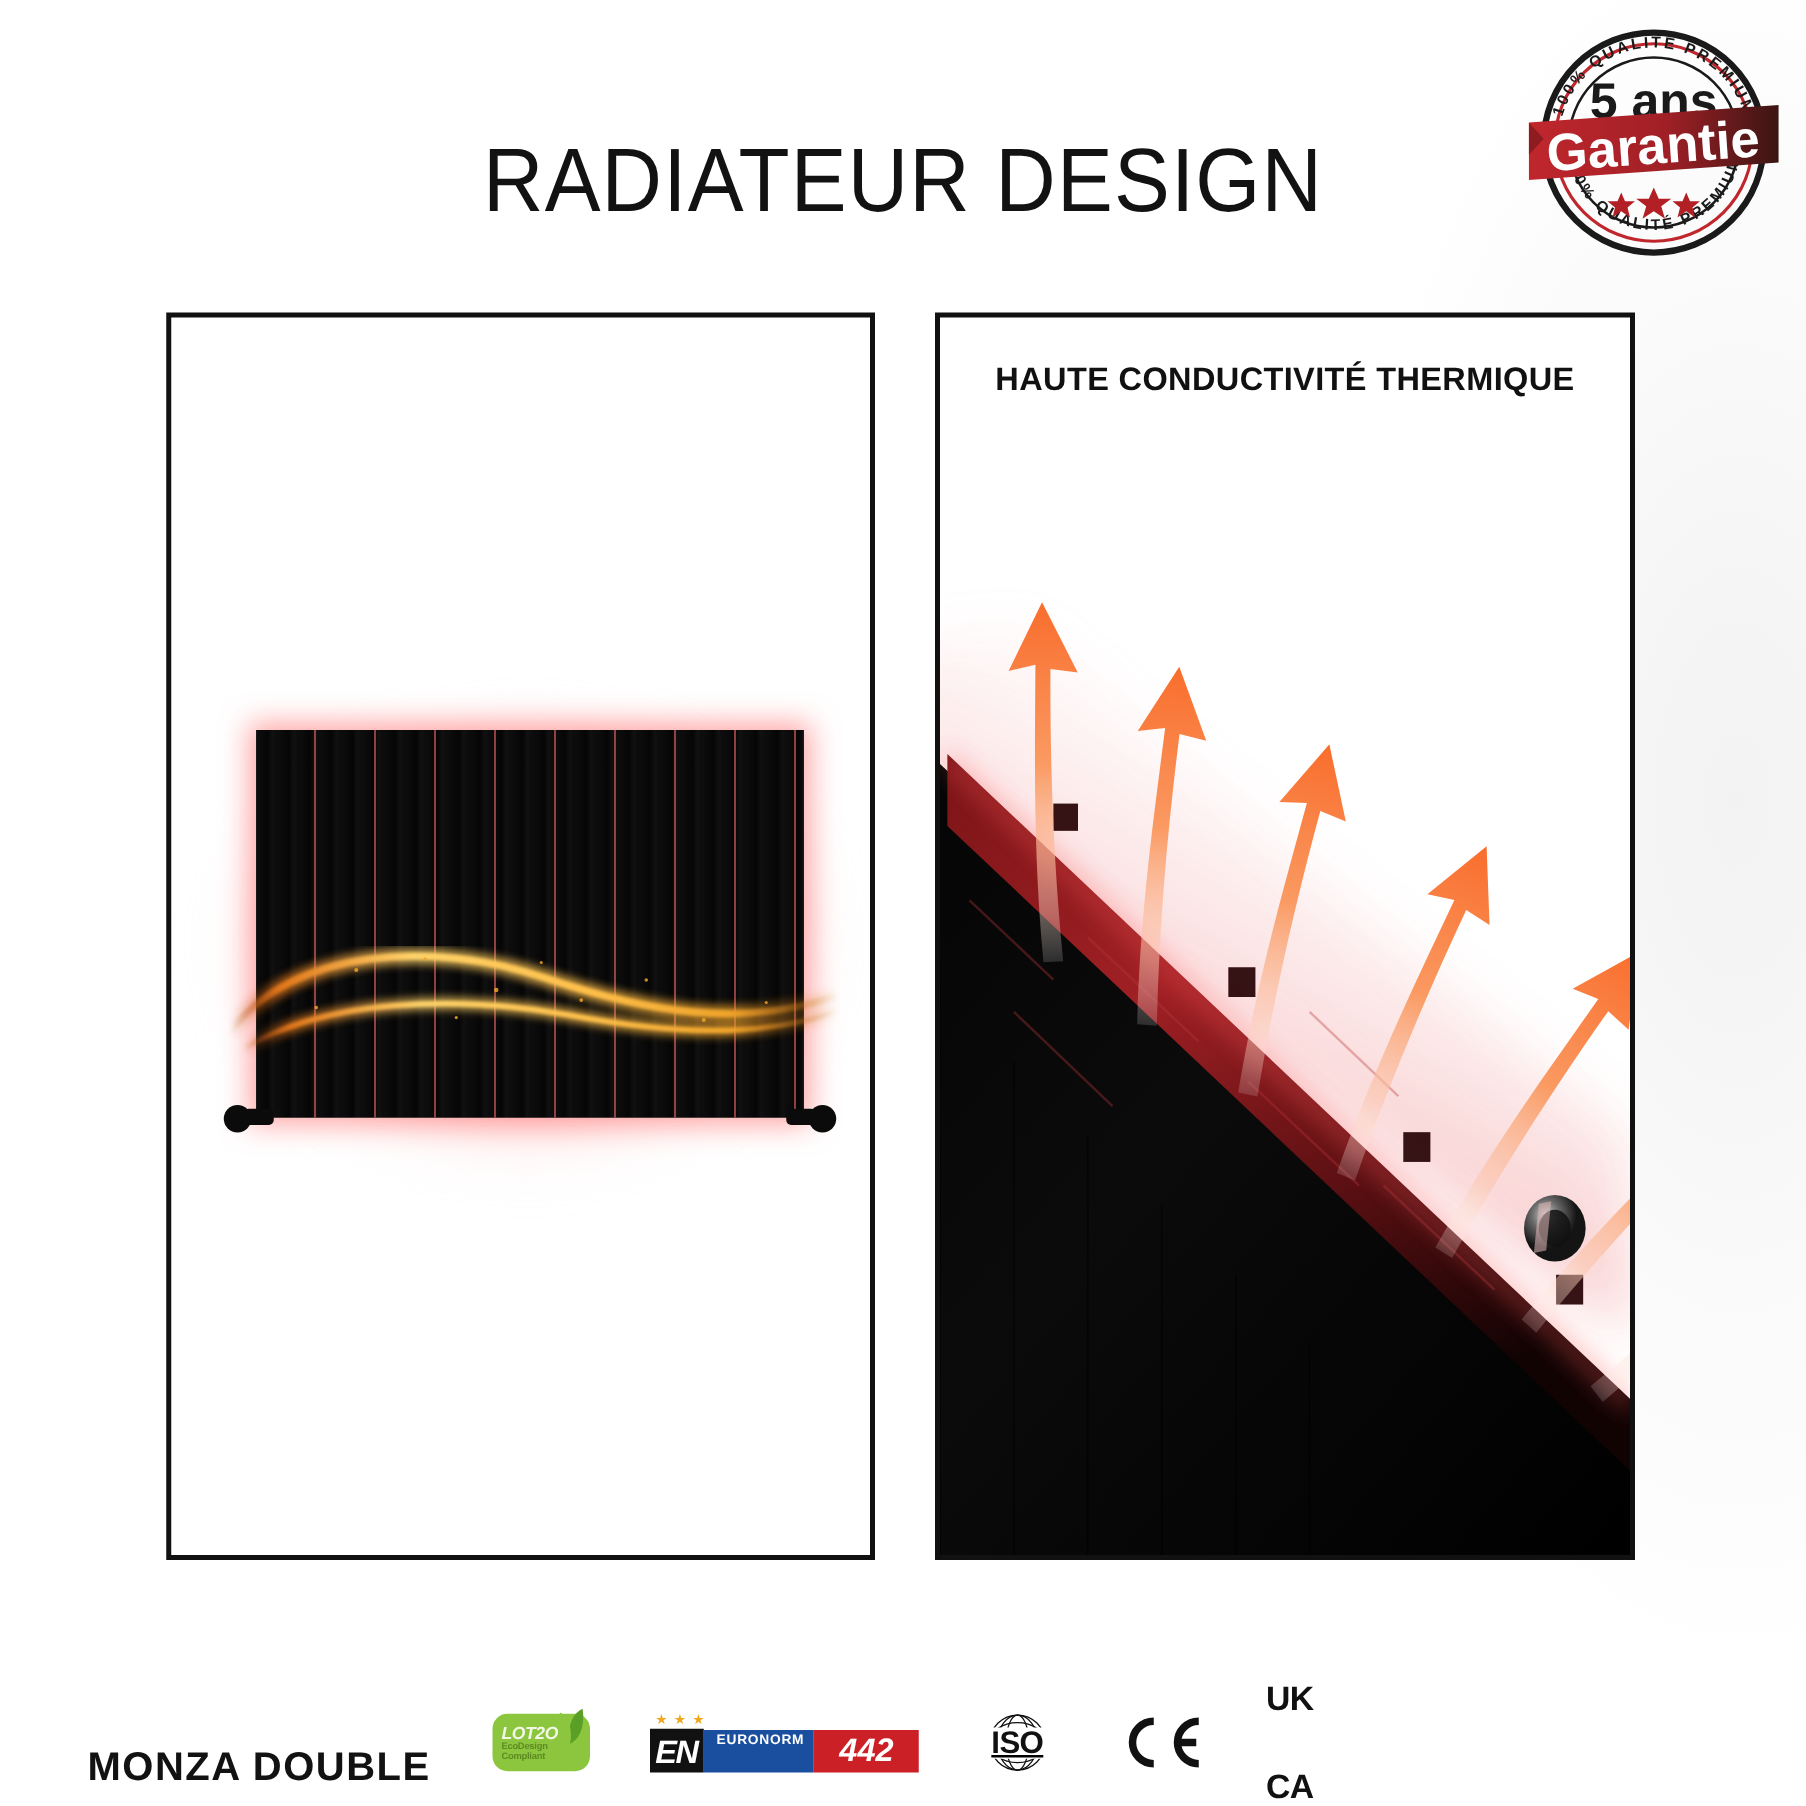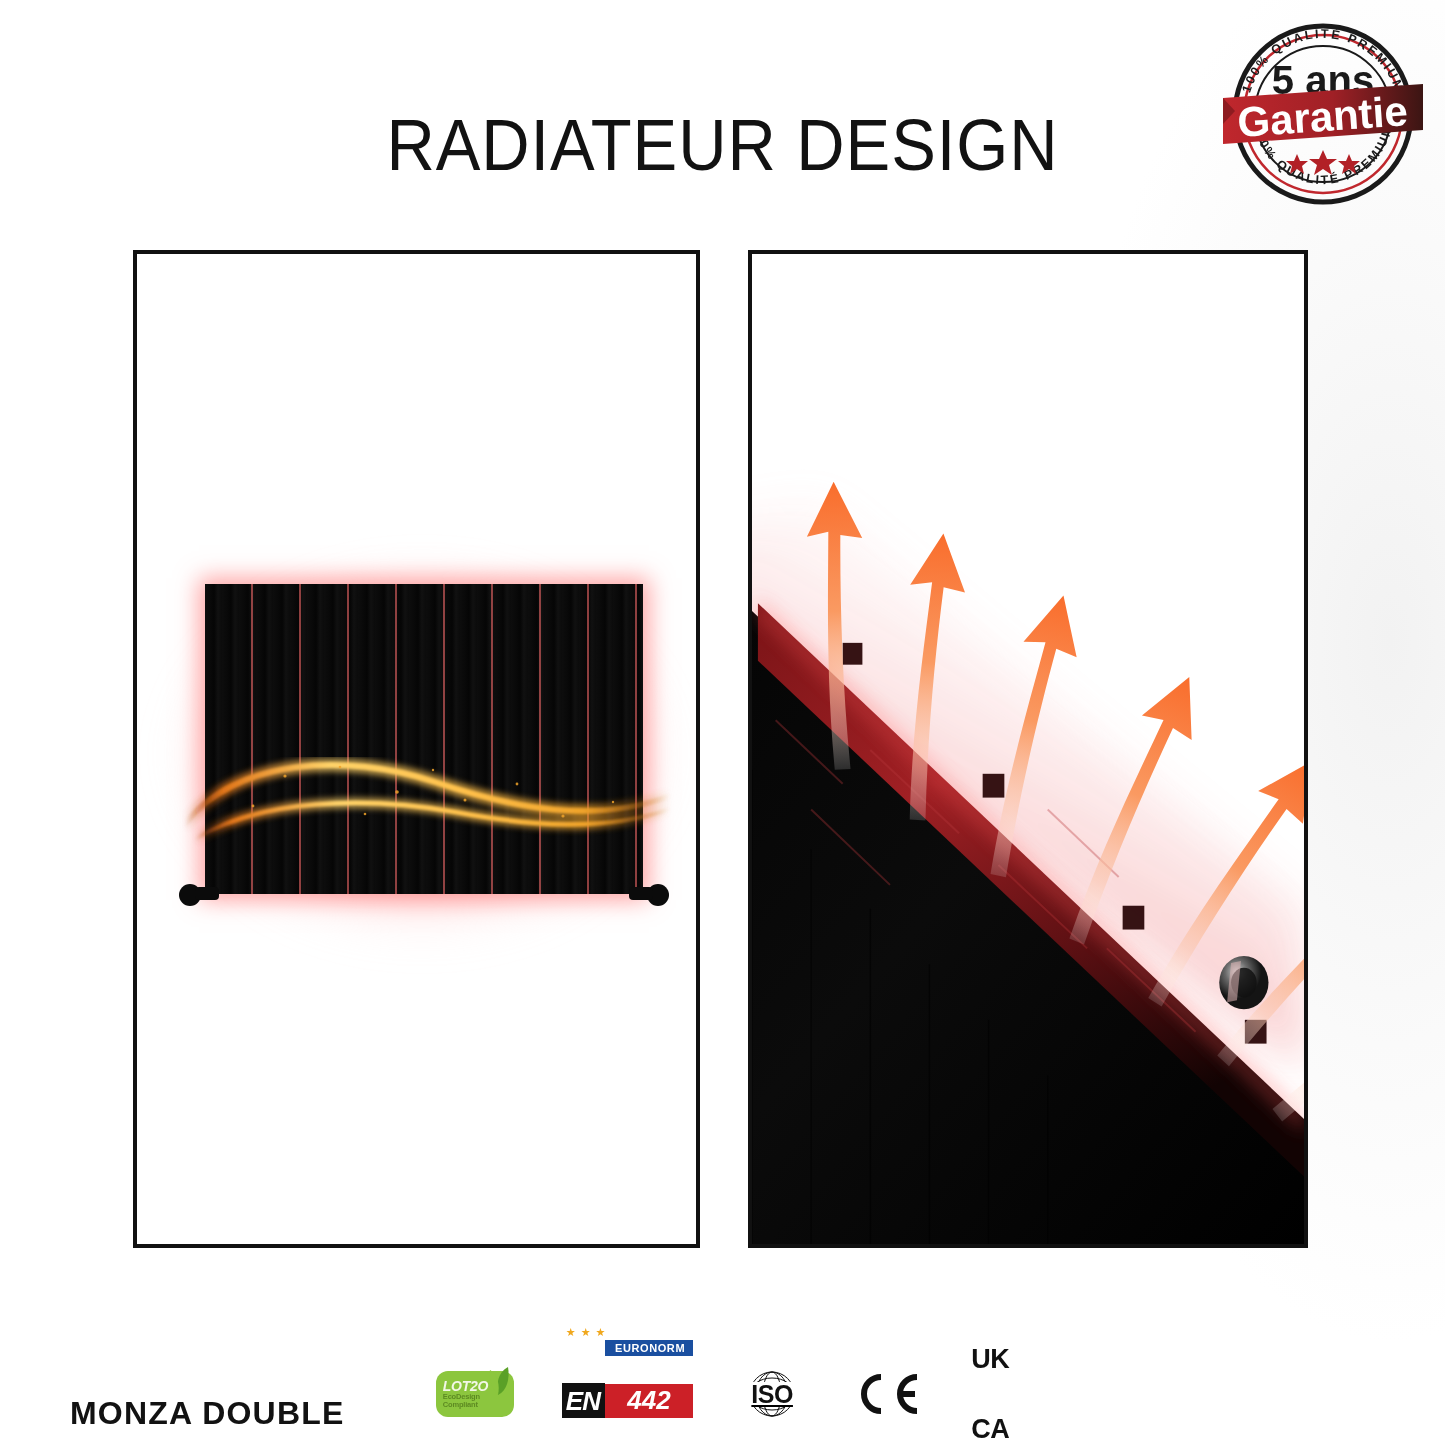--- a/index.html
+++ b/index.html
@@ -77,25 +77,25 @@
   .lot20{width:78px;height:46px;border-radius:12px;background:#8cc63e;position:relative;
     display:flex;flex-direction:column;justify-content:center;padding-left:7px;box-sizing:border-box;}
   .lot20 .l1{font-size:14px;font-weight:700;color:#f2f7e6;line-height:1;font-style:italic;letter-spacing:-.3px;}
   .lot20 .l2{font-size:7.5px;font-weight:700;color:#5d8a22;line-height:1.05;letter-spacing:-.2px;}
   .lot20 .leaf{position:absolute;right:4px;top:-5px;width:24px;height:30px;}
 
   .en442{display:flex;align-items:flex-end;height:48px;}
   .en442 .stars{position:absolute;font-size:11px;color:#f0a81e;letter-spacing:5px;margin-top:-2px;}
   .en442 .enblk{background:#111;color:#fff;font-size:26px;font-weight:800;line-height:1;
     padding:5px 5px 4px 4px;letter-spacing:-1px;font-style:italic;}
-  .en442 .right{display:flex;flex-direction:column;gap:28px;}
+  .en442 .right{display:flex;}
   .en442 .euro{background:#1a4fa0;color:#fff;font-size:11px;font-weight:800;letter-spacing:.6px;
     padding:2px 8px 2px 10px;line-height:1.1;text-align:center;}
   .en442 .num{background:#cc2027;color:#fff;font-size:26px;font-weight:800;line-height:1;
-    padding:3px 3px 5px;text-align:center;font-style:italic;}
+    padding:3px 20px 5px;text-align:center;font-style:italic;}
 
   .iso{position:relative;width:62px;height:46px;display:flex;align-items:center;justify-content:center;text-decoration:underline;}
   .iso .globe{position:absolute;inset:0;}
   .iso .txt{position:relative;font-size:25px;font-weight:800;color:#111;letter-spacing:-.5px;
     background:#fff;padding:0 2px;line-height:1;}
 
   .ce{width:72px;height:46px;}
   .ukca{display:flex;flex-direction:column;line-height:.82;font-size:27px;font-weight:800;color:#111;letter-spacing:-.5px;gap:48px;}
 
   
@@ -193,20 +193,21 @@
           <b></b>
         </div>
       <div class="rad-valve valve-right">
           <i></i>
           <b></b>
         </div>
     </div>
   </div>
 
   <div class="panel panel-right">
+    <div class="panel-heading">HAUTE CONDUCTIVITÉ THERMIQUE</div>
     <div class="diag-wrap">
       <svg viewBox="0 0 560 998" preserveAspectRatio="none">
         <defs>
           <linearGradient id="bodyG" x1="0" y1="0" x2="1" y2="1">
             <stop offset="0%" stop-color="#050505"></stop>
             <stop offset="40%" stop-color="#0b0b0b"></stop>
             <stop offset="100%" stop-color="#000000"></stop>
           </linearGradient>
           <linearGradient id="edgeG" x1="0" y1="0" x2="0.55" y2="1">
             <stop offset="0%" stop-color="#7a1417"></stop>

